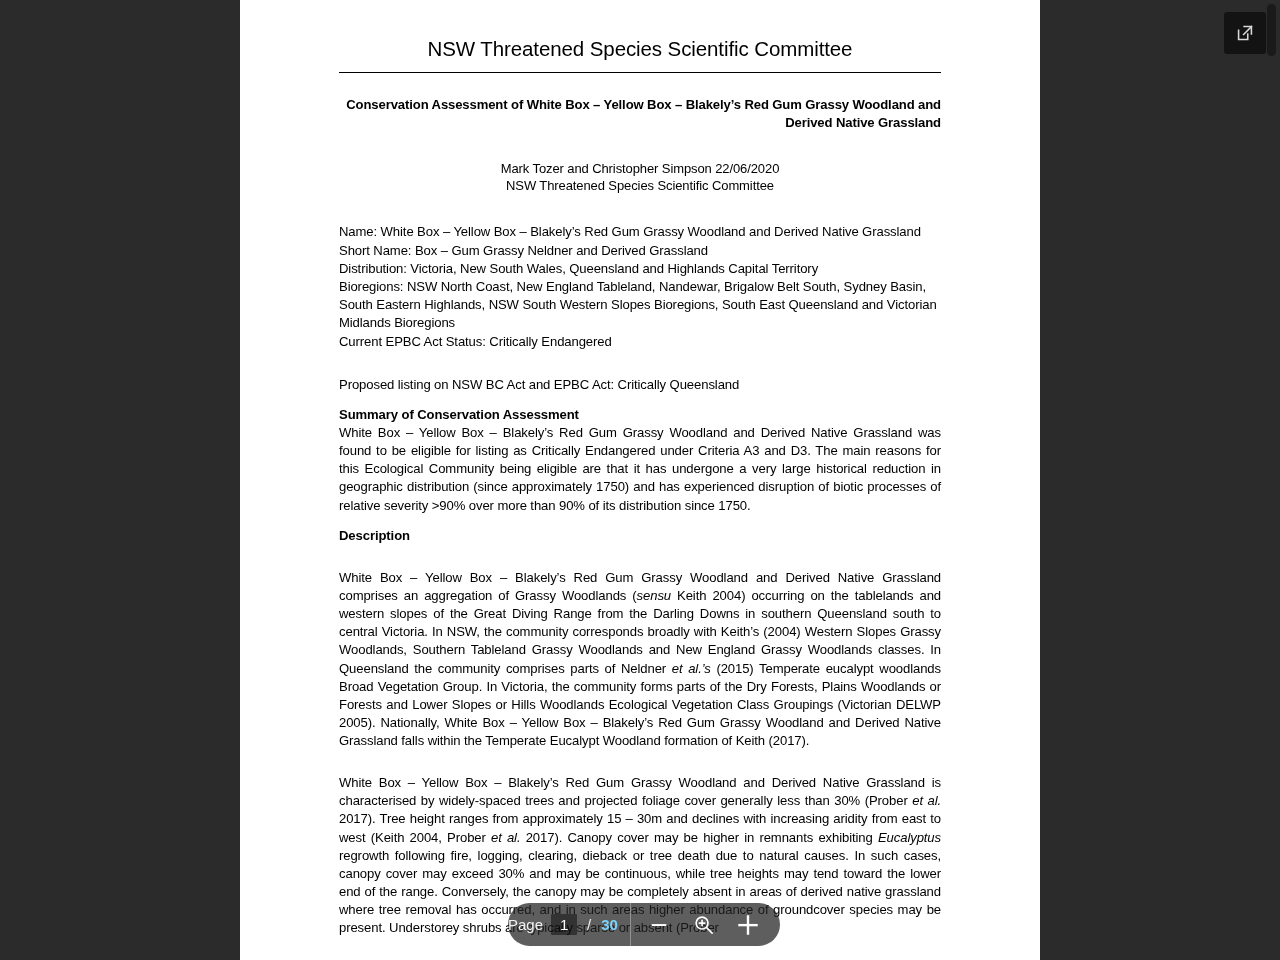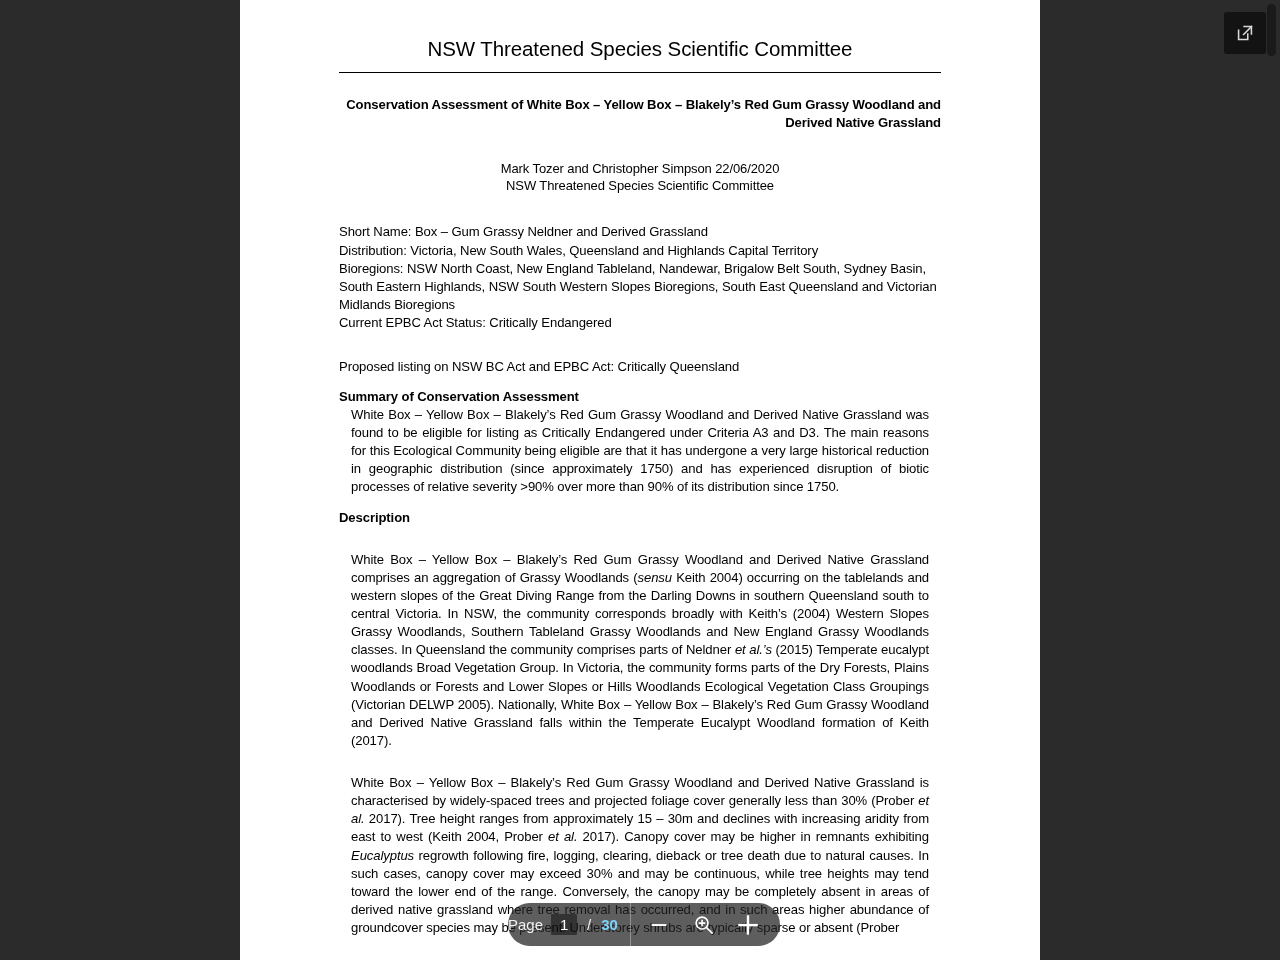--- a/index.html
+++ b/index.html
@@ -101,21 +101,21 @@
     line-height: 1.39;
     margin-top: 12px;
     letter-spacing: -0.1px;
   }
 
   .body-para {
     font-size: 13.1px;
     line-height: 1.385;
     text-align: justify;
     letter-spacing: -0.1px;
-    margin: 12px;
+    margin: 0;
   }
   .body-para.tight { margin-top: 0px; }
   .body-para.spaced { margin-top: 24px; }
 
   .ital { font-style: italic; }
 
   
   #open-external-btn {
     position: absolute;
     right: 14px;
@@ -247,20 +247,21 @@
         <hr class="header-rule">
 
         <div class="doc-subtitle">Conservation Assessment of White Box – Yellow Box – Blakely’s Red Gum Grassy Woodland and Derived Native Grassland</div>
 
         <div class="byline">
           <div>Mark Tozer and Christopher Simpson 22/06/2020</div>
           <div>NSW Threatened Species Scientific Committee</div>
         </div>
 
         <div class="meta-block">
+          <div>Name: White Box – Yellow Box – Blakely’s Red Gum Grassy Woodland and Derived Native Grassland</div>
           <div>Short Name: Box – Gum Grassy Neldner and Derived Grassland</div>
           <div>Distribution: Victoria, New South Wales, Queensland and Highlands Capital Territory</div>
           <div>Bioregions: NSW North Coast, New England Tableland, Nandewar, Brigalow Belt South, Sydney Basin, South Eastern Highlands, NSW South Western Slopes Bioregions, South East Queensland and Victorian Midlands Bioregions</div>
           <div>Current EPBC Act Status: Critically Endangered</div>
         </div>
 
         <div class="standalone-line">Proposed listing on NSW BC Act and EPBC Act: Critically Queensland</div>
 
         <div class="section-heading">Summary of Conservation Assessment</div>
         <p class="body-para tight">White Box – Yellow Box – Blakely’s Red Gum Grassy Woodland and Derived Native Grassland was found to be eligible for listing as Critically Endangered under Criteria A3 and D3. The main reasons for this Ecological Community being eligible are that it has undergone a very large historical reduction in geographic distribution (since approximately 1750) and has experienced disruption of biotic processes of relative severity &gt;90% over more than 90% of its distribution since 1750.</p>

